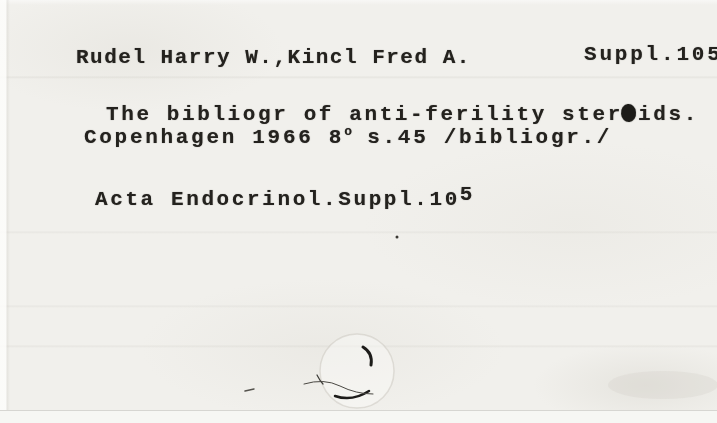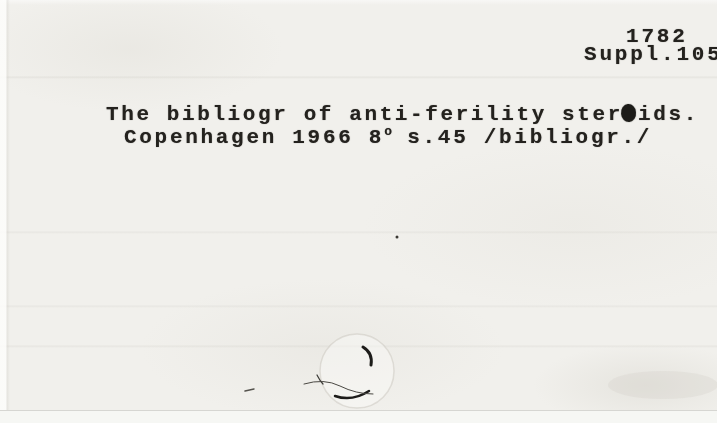--- a/index.html
+++ b/index.html
@@ -41,21 +41,21 @@
     font-size: 21px;
     line-height: 22px;
     font-weight: bold;
     color: #24221e;
     text-shadow: 0 0 1px rgba(36,34,30,.5);
   }
   .header-number { left: 626px; top: 26px;  letter-spacing: 2.8px; }
   .header-suppl  { left: 584px; top: 44px;  letter-spacing: 2.8px; }
   .authors       { left: 76px;  top: 47px;  letter-spacing: 1.5px; }
   .title-line    { left: 106px; top: 104px; letter-spacing: 2.6px; }
-  .imprint       { left: 84px;  top: 127px; letter-spacing: 2.7px; margin-left: 40px; }
+  .imprint       { left: 84px;  top: 127px; letter-spacing: 2.7px; }
   .reference     { left: 95px;  top: 189px; letter-spacing: 2.6px; }
 
   .sup {
     font-size: 13px;
     position: relative;
     top: -8px;
     letter-spacing: 0;
   }
   .raised {
     position: relative;
@@ -91,28 +91,29 @@
     background: #f6f7f4;
     border-top: 1px solid rgba(188,188,182,.55);
   }
 </style>
 </head>
 <body>
 
 <div class="scan">
   <div class="card">
 
-    <div class="line header-number">1782</div>
     <div class="line header-suppl">Suppl.105</div>
 
+    <div class="line authors">Rudel Harry W.,Kincl Fred A.</div>
 
     <div class="line title-line"><span>The bibliogr of anti-ferility ster</span><span class="blot"><span>o</span><span class="blob"></span></span><span>ids.</span></div>
 
     <div class="line imprint"><span>Copenhagen 1966 8</span><span class="sup">o</span><span> s.45 /bibliogr./</span></div>
 
+    <div class="line reference"><span>Acta Endocrinol.Suppl.10</span><span class="raised">5</span></div>
 
     <svg class="artifacts" width="717" height="423" viewBox="0 0 717 423">
 
       <circle cx="357" cy="371" r="37" fill="rgba(250,250,248,0.45)" stroke="rgba(201,198,189,0.5)" stroke-width="1.5"></circle>
 
       <path d="M 363 347 Q 373 353 371 365" fill="none" stroke="#1d1c1a" stroke-width="3" stroke-linecap="round"></path>
 
       <path d="M 335 396 Q 352 402 369 391" fill="none" stroke="#1d1c1a" stroke-width="2.5" stroke-linecap="round"></path>
 
       <path d="M 317 375 q 3 6 6 9" fill="none" stroke="#3a3935" stroke-width="1.2" stroke-linecap="round"></path>

